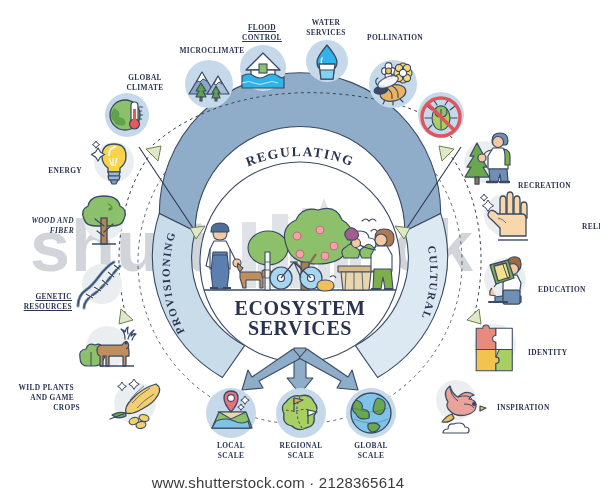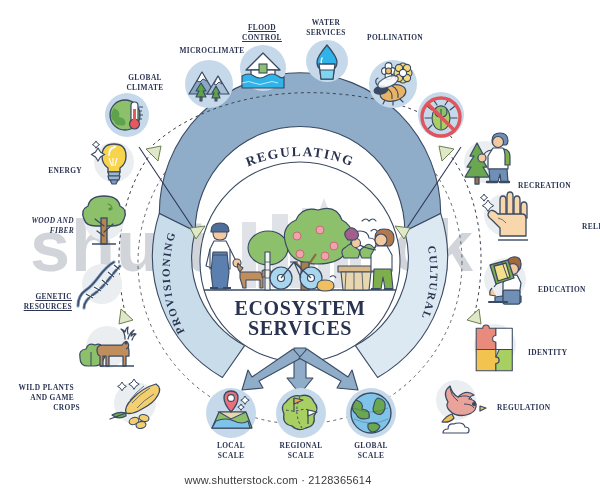--- a/index.html
+++ b/index.html
@@ -38,21 +38,21 @@
     font-family:"Liberation Serif",serif;font-weight:bold;color:#29324f;
     font-size:20px;line-height:20px;letter-spacing:.6px;
   }
   .arcword{
     font-family:"Liberation Serif",serif;font-weight:bold;fill:#29324f;
     letter-spacing:1.6px;
   }
   .wm{
     position:absolute;left:0;width:556px;text-align:center;
     color:#3b3b3b;font-family:"Liberation Sans",sans-serif;
-    font-size:11px;letter-spacing:.2px;
+    font-size:15px;letter-spacing:.2px;
   }
   .wmbig{
     position:absolute;color:#9aa3ae;opacity:.45;font-family:"Liberation Sans",sans-serif;
     font-size:72px;font-weight:bold;letter-spacing:1px;user-select:none;
   }
   .scalelbl{
     position:absolute;width:86px;text-align:center;
     font-family:"Liberation Serif",serif;font-weight:bold;color:#2b3553;
     font-size:7.4px;line-height:9.5px;letter-spacing:.35px;white-space:pre-line;
   }
@@ -504,21 +504,21 @@
     <svg viewBox="0 0 54 54">
       <g stroke="#3a4a63" stroke-width="1.3" stroke-linejoin="round">
         <path d="M 8,8 l 8,0 q 0,-4 4,-4 q 4,0 4,4 l 8,0 l 0,9 q 4,0 4,4 q 0,4 -4,4 l 0,9 l -24,0 Z" fill="#e88a7c" transform="translate(0,0) scale(0.82) translate(2,2)"></path>
         <path d="M 32,8 l 0,9 q -4,0 -4,4 q 0,4 4,4 l 0,9 l 20,0 l 0,-26 Z" fill="#ffffff" transform="scale(0.82) translate(2,2)"></path>
         <path d="M 8,34 l 24,0 l 0,9 q 4,0 4,4 q 0,4 -4,4 l 0,9 l -24,0 Z" fill="#f3c34f" transform="scale(0.82) translate(2,2)"></path>
         <path d="M 36,34 l 16,0 l 0,26 l -20,0 l 0,-9 q 4,0 4,-4 q 0,-4 -4,-4 Z" fill="#a8cf62" transform="scale(0.82) translate(2,2)"></path>
       </g>
     </svg>
   </div>
 
-  <div class="lbl right" style="left:497px;top:403px;width:76px;">REGULATION</div>
+  <div class="lbl right" style="left:497px;top:403px;width:76px;">INSPIRATION</div>
   <div class="icon" style="left:428px;top:378px;width:58px;height:56px;">
     <div class="disc gray" style="left:8px;top:2px;width:40px;height:40px;"></div>
     <svg viewBox="0 0 58 56">
       <g stroke="#3a4a63" stroke-width="1.25" stroke-linejoin="round">
         <path d="M 20,24 q -6,-10 2,-16 q 2,8 8,11 q 8,-8 16,-2 q -4,1 -5,4 q 8,1 7,8 q -1,6 -10,8 q -10,2 -16,-4 q -5,-5 -2,-9 Z" fill="#eaa39b"></path>
         <path d="M 22,8 q 0,9 8,15" fill="none" stroke-width="1"></path>
         <path d="M 30,19 q 10,-3 14,2" fill="none" stroke-width="1"></path>
         <path d="M 36,26 q 8,0 10,4" fill="none" stroke-width="1"></path>
         <circle cx="46" cy="26" r="1.4" fill="#3a4a63"></circle>
         <path d="M 52,28 l 6,2 l -6,3 Z" fill="#f3c34f"></path>

